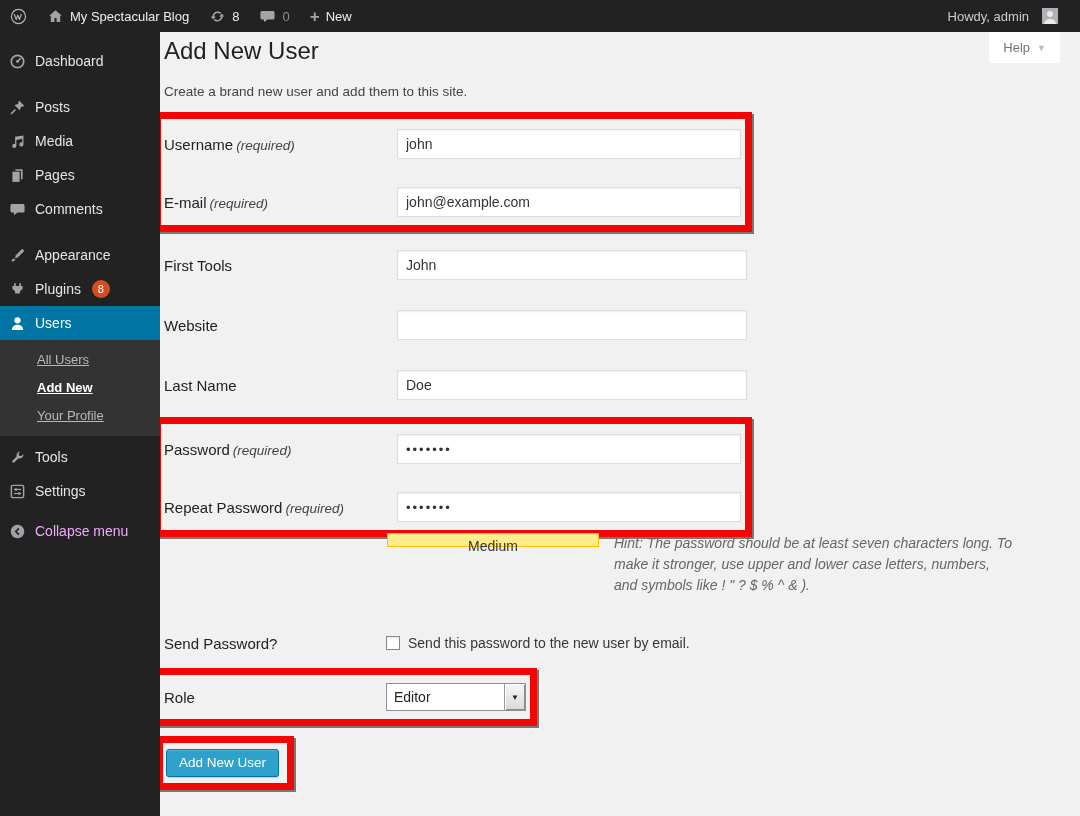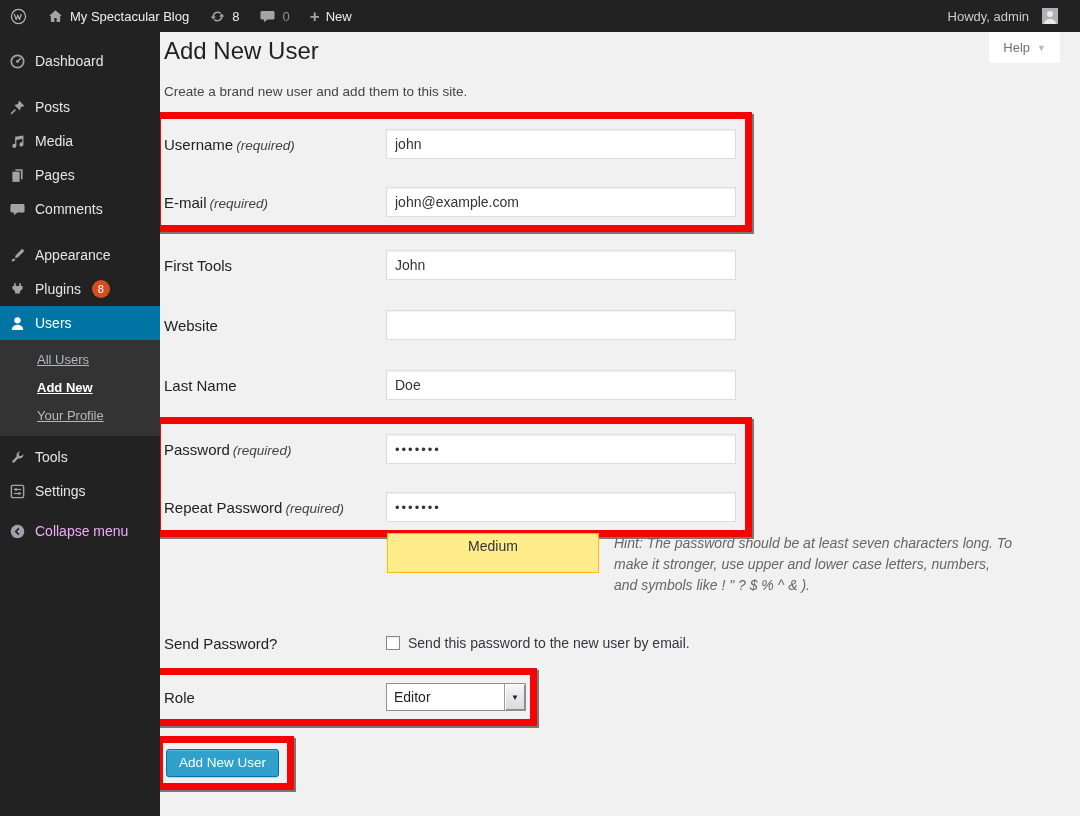--- a/index.html
+++ b/index.html
@@ -70,40 +70,40 @@
   h1.page-title { font-size:24px; font-weight:400; color:#222; line-height:29px; }
   .page-sub { margin-top:19px; font-size:13.5px; color:#444; line-height:16px; }
 
   .form-row { display:flex; align-items:center; height:30px; }
   .form-label { width:222px; flex:none; font-size:15px; color:#222; }
   .req { font-style:italic; font-size:13.5px; color:#444; margin-left:3px; }
   .txt-input {
     width:350px; height:30px; background:#fff; border:1px solid #ddd;
     box-shadow:inset 0 1px 2px rgba(0,0,0,.07);
     font-family:"Liberation Sans", sans-serif; font-size:14px; color:#333;
-    padding:3px 8px; outline:none;
+    padding:3px 8px; outline:none;margin-left:11px;
   }
   .pw-input { letter-spacing:2px; font-size:13px; }
   .mt30 { margin-top:30px; }
 
   .red-box {
     border:7px solid #f50404;
     box-shadow:2px 2px 0 rgba(0,0,0,.5);
   }
   .box-userinfo { width:598px; margin:12px 0 0 -10px; padding:10px 4px 8px 3px; }
   .box-userinfo .form-row + .form-row { margin-top:28px; }
   .box-pass { width:598px; margin:17px 0 0 -10px; padding:10px 4px 8px 3px; }
   .box-pass .form-row + .form-row { margin-top:28px; }
   .row-first { margin-top:18px; }
 
   
   .hint-row { width:850px; margin-top:-4px; overflow:hidden; }
   .hint-float { float:left; width:450px; height:44px; }
   .meter {
-    margin-left:223px; width:212px; height:40px; line-height:24px;
+    margin-left:223px; width:212px; height:14px; line-height:24px;
     background:#ffec8b; border:1px solid #ffbf00; text-align:center;
     font-size:14px; color:#333;
   }
   .hint-text { font-style:italic; font-size:14px; color:#666; line-height:21px; }
 
   .send-row { margin-top:32px; }
   .checkbox {
     width:14px; height:14px; background:#fff; border:1px solid #878787;
     box-shadow:inset 0 1px 1px rgba(0,0,0,.08); margin-right:8px; flex:none; cursor:pointer;
   }

